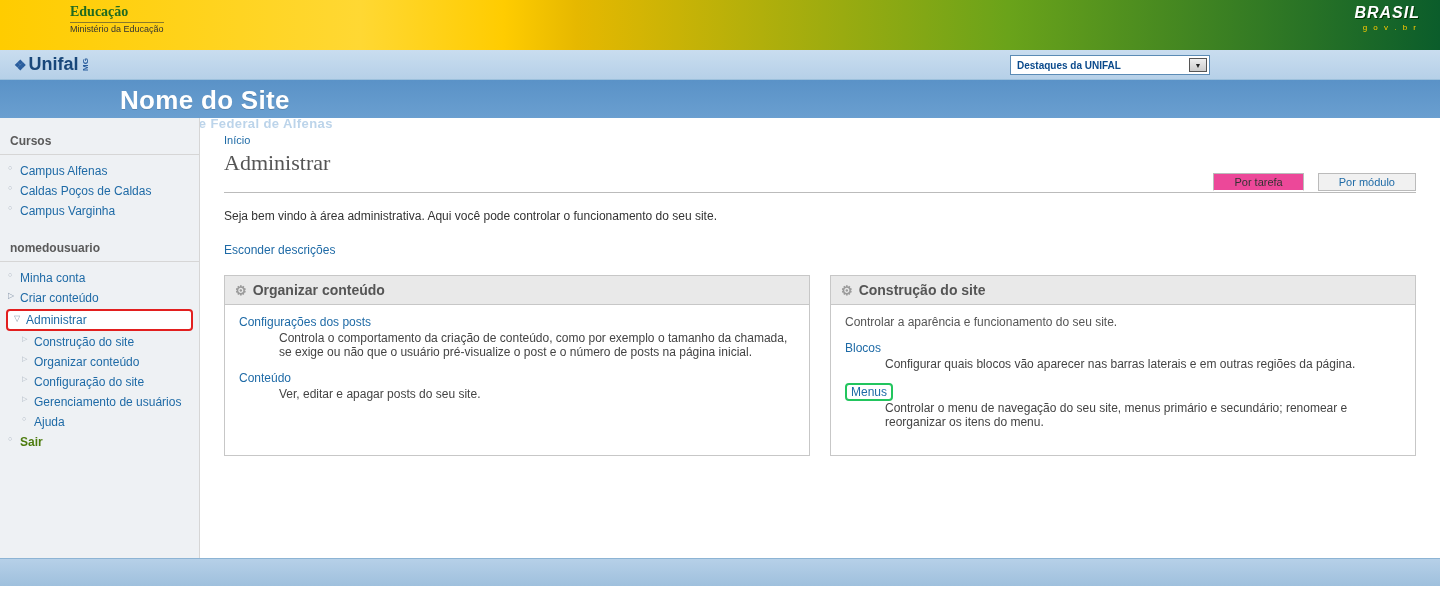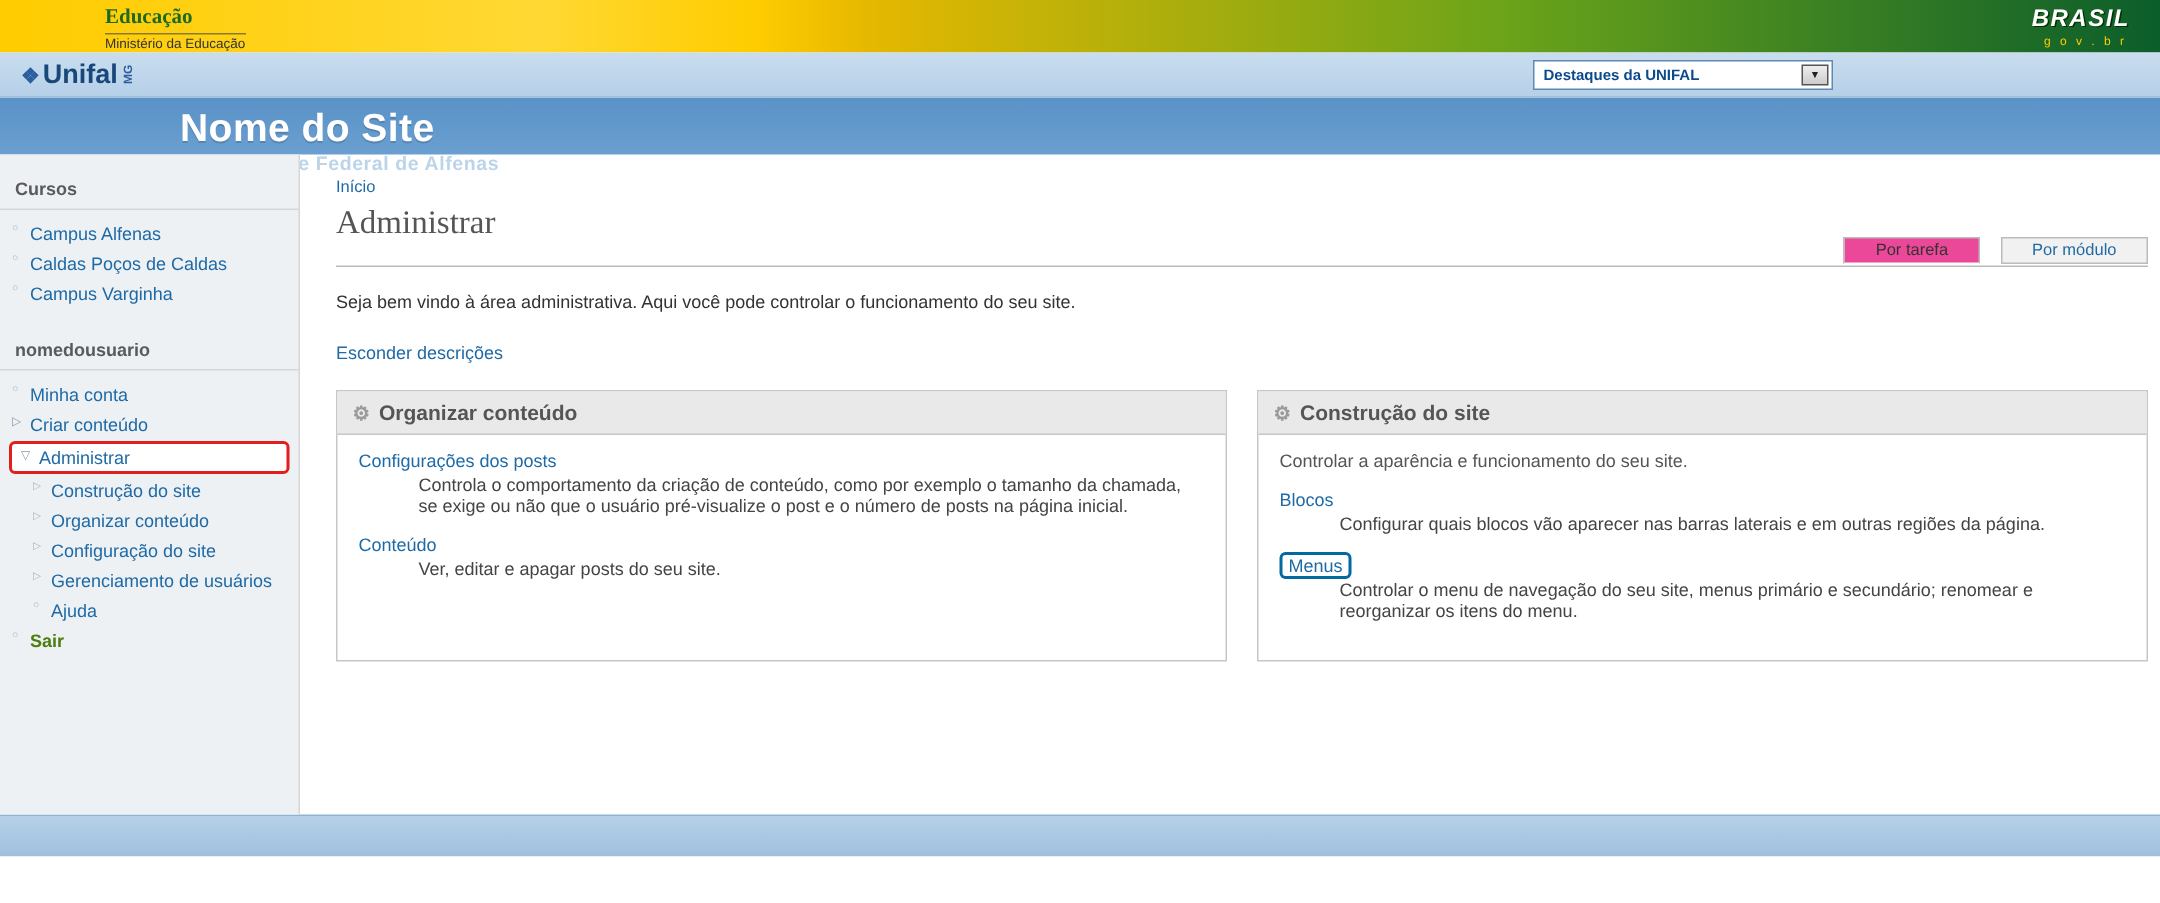--- a/index.html
+++ b/index.html
@@ -5,21 +5,21 @@
   * { box-sizing: border-box; margin: 0; padding: 0; }
   body {
     font-family: Verdana, Arial, sans-serif;
     font-size: 12px;
     color: #333;
     background: #fff;
     width: 1440px;
   }
   
   .gov-bar {
-    height: 35px;
+    height: 50px;
     background: linear-gradient(to right,
       #ffcc00 0%, #ffd833 25%, #ffcc00 35%, #e6b800 40%, #6aa31a 70%, #0b5d2b 100%);
     display: flex;
     align-items: flex-start;
     position: relative;
     overflow: hidden;
   }
   .gov-bar .educ {
     position: absolute;
     left: 70px;
@@ -81,21 +81,21 @@
   .unifal-logo .star { color:#2a5e9e; font-size:14px; }
   .unifal-logo .mg {
     display:inline-block;
     transform: rotate(-90deg);
     font-size: 8px;
     color:#2a5e9e;
     margin-left:-2px;
   }
   .destaques {
     position:absolute;
-    right:218px;
+    right:230px;
     top:5px;
     width:200px;
     height:20px;
     background:#fff;
     border:1px solid #5b8bb5;
     display:flex;
     align-items:center;
     justify-content:space-between;
     padding:0 2px 0 6px;
   }
@@ -173,21 +173,21 @@
     border-radius:4px;
     margin:1px 6px;
     padding: 2px 6px 2px 18px;
     background:#fff;
   }
   .sidebar li.highlight::before { left:6px; }
   .sidebar li.plain a { color:#4d7c0f;font-weight:bold; }
 
   .main {
     flex:1;
-    padding: 16px 8px 20px 24px;
+    padding: 16px 24px 20px 24px;
   }
   .breadcrumb { color:#1e6aa6; font-size:11px; margin-bottom:4px;}
   h1.page-title { font-family:Verdana; font-size:22px; color:#555; font-weight:normal; margin-bottom:16px;}
   .sep-line { border-bottom:1px solid #bbb; margin: 8px 0 8px 0; position:relative;}
   .tabs {
     position:absolute;
     right:0;
     top:-19px;
     display:flex;
     gap:14px;
@@ -223,21 +223,21 @@
     gap:6px;
     font-size:14px;
     font-weight:bold;
     color:#555;
   }
   .panel-head .gear { color:#9a9a9a; font-size:13px;}
   .panel-body { padding: 10px 14px 14px 14px; font-size:12px; color:#444;}
   .panel-body .subtitle { color:#555; margin-bottom:12px;}
   .panel-body a.section-link { color:#1e6aa6; display:inline-block; margin-bottom:2px; cursor:pointer;}
   .panel-body .desc { margin:0 0 12px 40px; color:#444;}
-  .red-box { border:2px solid #0369a1; border-radius:4px; padding:0 4px; display:inline-block; }
+  .red-box { border:2px solid #22c55e; border-radius:4px; padding:0 4px; display:inline-block; }
   
   .footer {
     height:28px;
     background: linear-gradient(#b6d0e8,#9fc0dd);
     border-top:1px solid #8db4d4;
   }
 </style>
 </head>
 <body>
 

